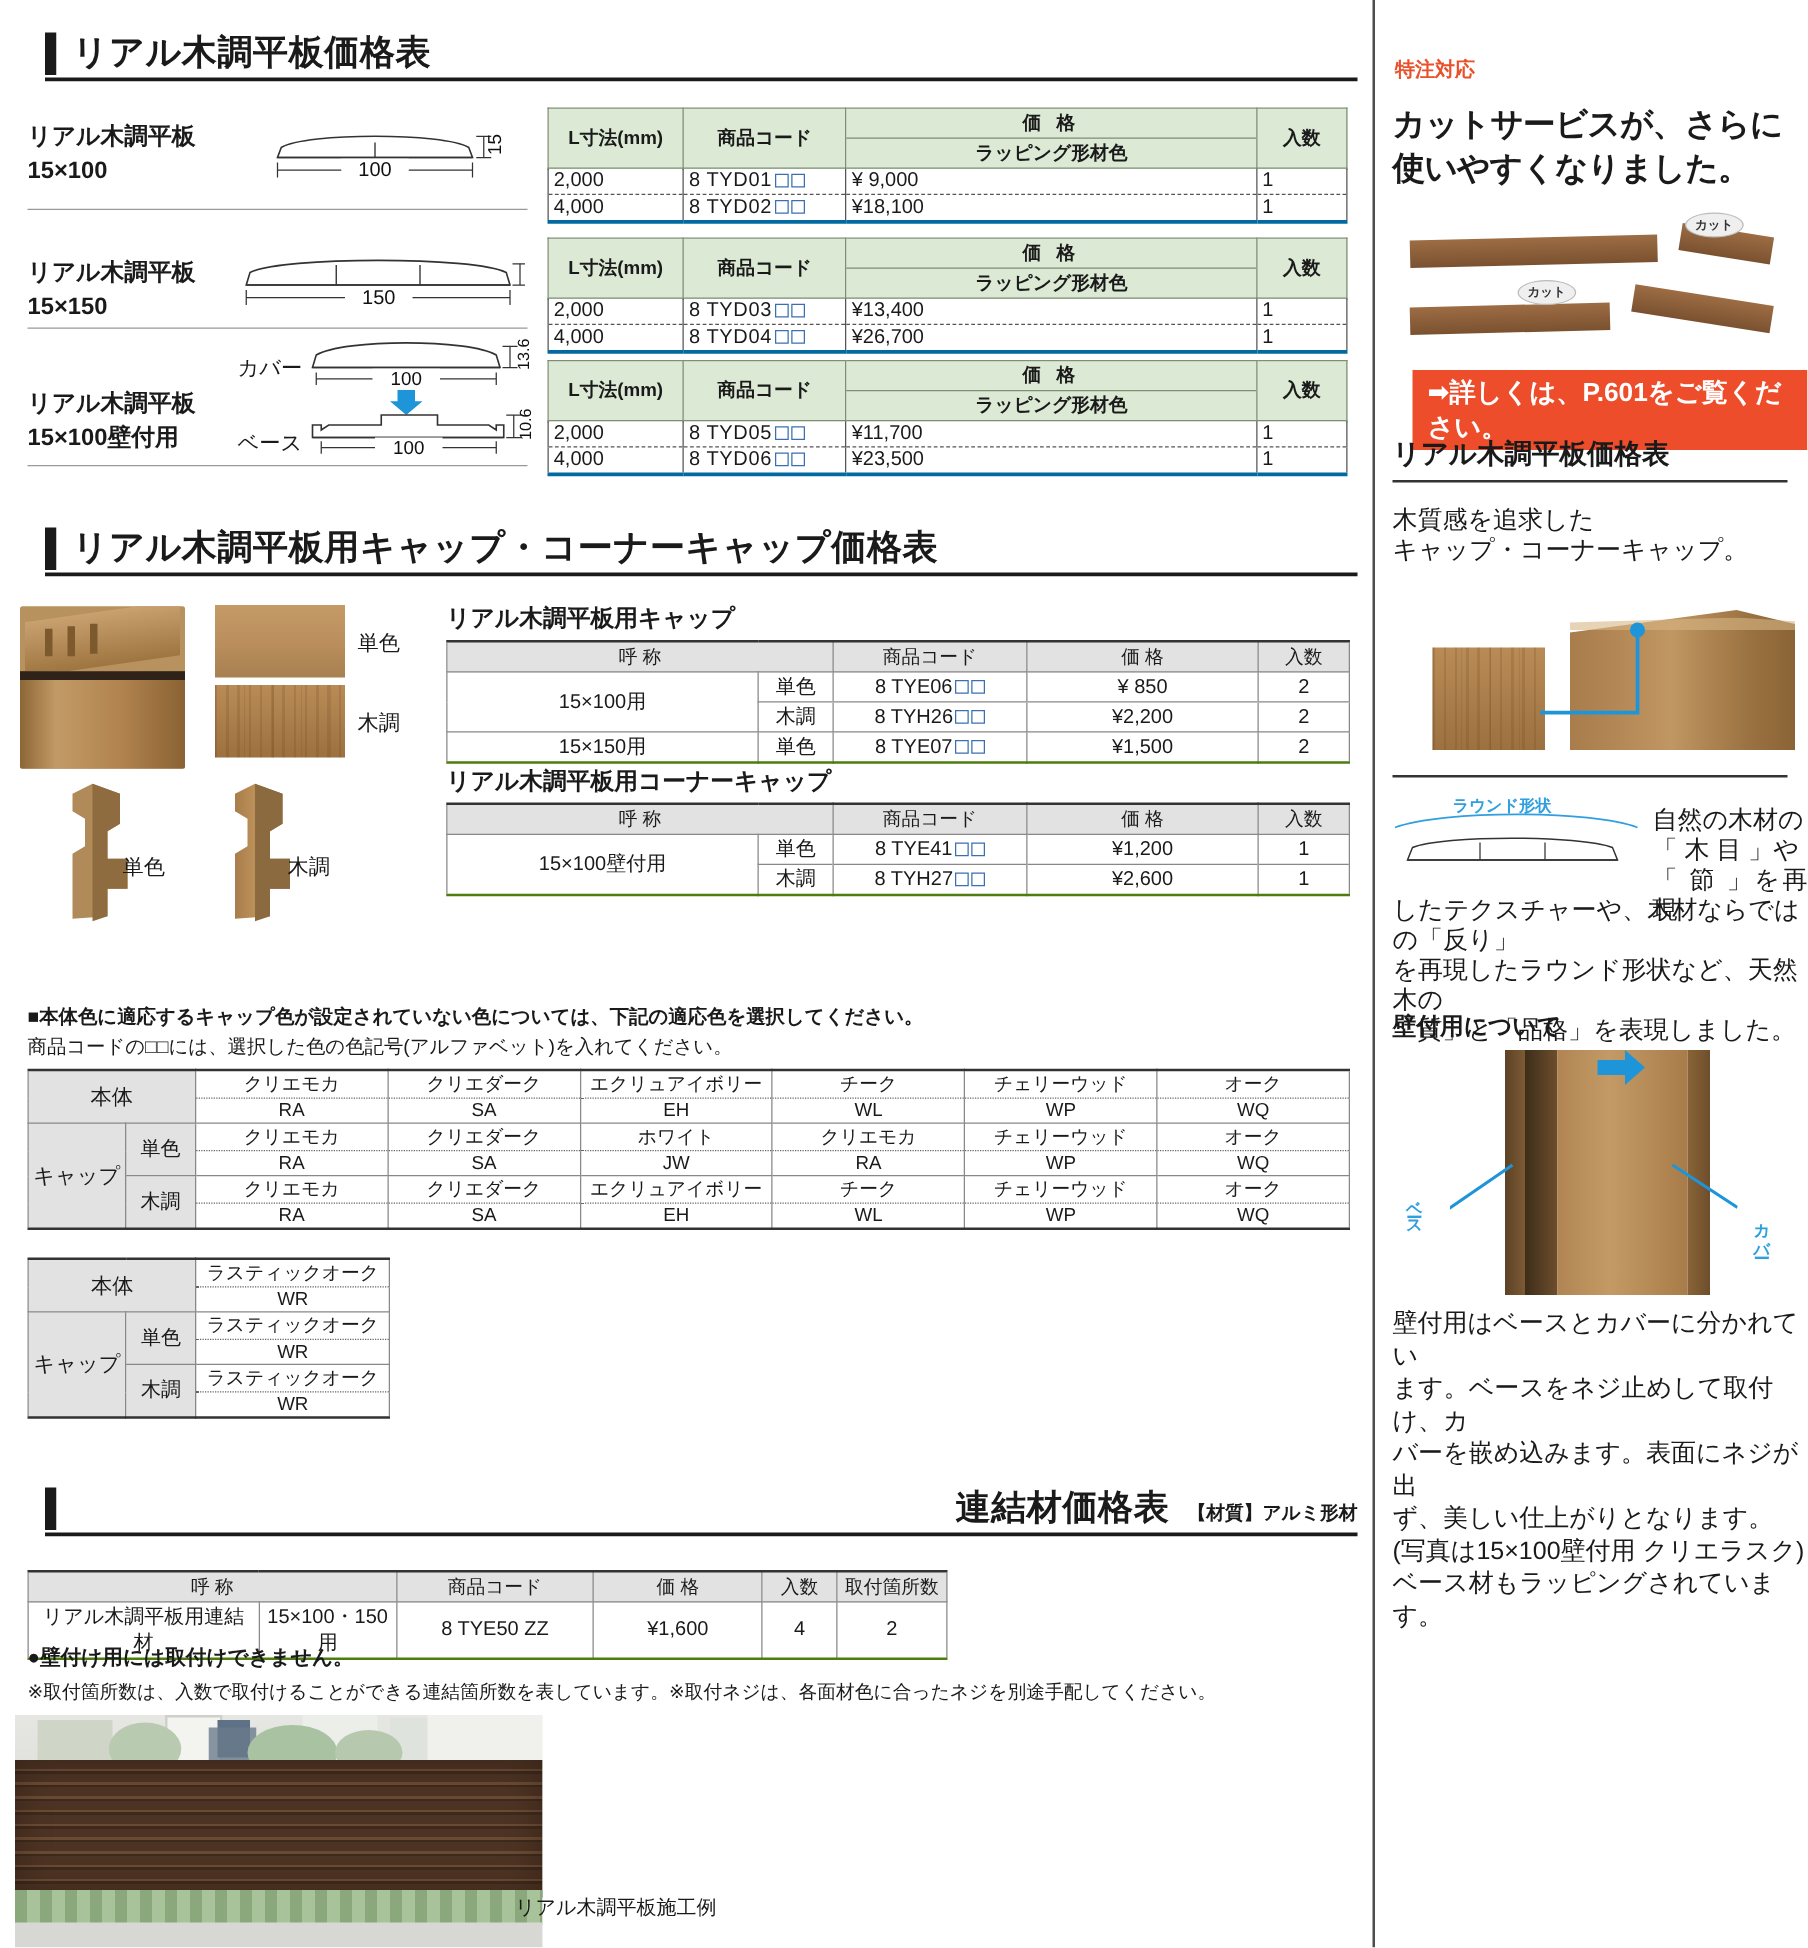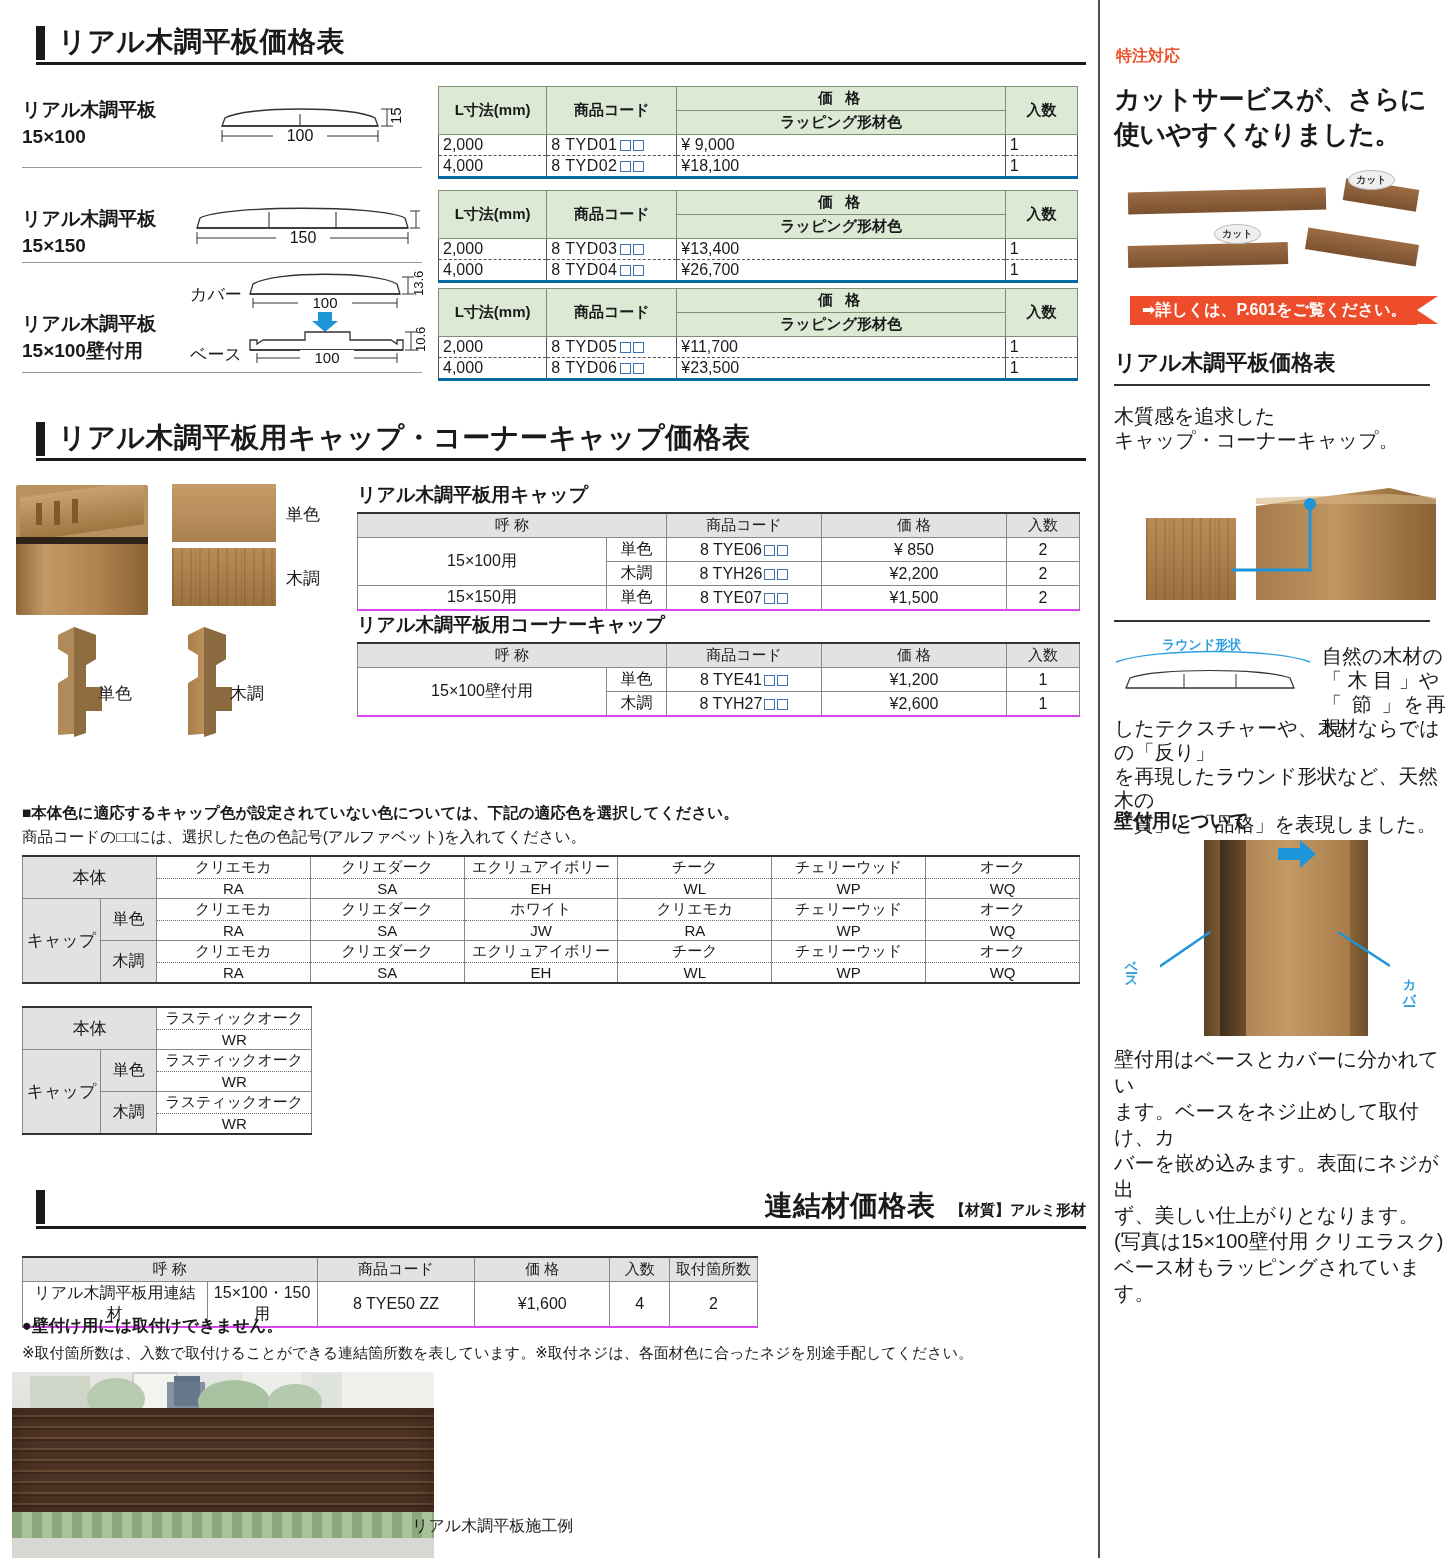--- a/index.html
+++ b/index.html
@@ -41,21 +41,21 @@
   .price-tbl thead th.pricegrp .p1 { border-bottom:1px solid #7d8f74; padding:2px 0; letter-spacing:4px;}
   .price-tbl thead th.pricegrp .p2 { padding:2px 0; }
   .price-tbl tbody td { border-left:1px solid #555; border-right:1px solid #555; font-size:16px; padding:1px 4px;}
   .price-tbl tbody tr.dashed td { border-bottom:1px dashed #555; }
   .price-tbl tbody tr:last-child td { border-bottom:3px solid #0369a1; }
   .code { letter-spacing:.5px; }
   .sq { display:inline-block; width:11px; height:11px; border:1px solid #3a6fb0; margin-left:2px;
         vertical-align:-1px; background:#fff; }
 
   
-  .gray-tbl { border-top:2px solid #333; border-bottom:2px solid #d946ef; font-size:15px; }
+  .gray-tbl { border-top:2px solid #333; border-bottom:2px solid #4d7c0f; font-size:15px; }
   .gray-tbl th { background:#e2e2e2; border:1px solid #888; padding:2px 4px; font-weight:normal; }
   .gray-tbl td { border:1px solid #888; padding:1px 4px; font-size:16px; text-align:center; }
   .gray-tbl td.dash-b { border-bottom:1px dashed #777; }
 
   .mini-title { font-size:19px; font-weight:bold; margin-bottom:3px; }
   .notes { font-size:14.5px; line-height:21px; margin-top:6px; }
 
   
   .color-tbl { border-top:2px solid #333; border-bottom:2px solid #333; font-size:15px; }
   .color-tbl td { border:1px solid #888; text-align:center; padding:1px 3px; }
@@ -78,21 +78,21 @@
 
   .lbl { font-size:17px; }
   .lbl-sm { font-size:13px; }
 
   
   .r-tag { color:#e8512a; font-weight:bold; font-size:16px; }
   .r-h1 { font-size:26px; font-weight:bold; line-height:35px; letter-spacing:-.5px; }
   .r-h2 { font-size:22px; font-weight:bold; }
   .r-h3 { font-size:19px; font-weight:bold; }
   .r-body { font-size:20px; line-height:24px; }
-  .banner { position:relative; background:#ee4d2c; color:#fff; font-weight:bold; font-size:16px;
+  .banner { position:relative; background:#ee4d2c; color:#fff; font-weight:bold; font-size:21px;
             padding:4px 10px 4px 12px; display:inline-block; }
   .banner:after { content:""; position:absolute; right:-21px; top:0; width:0; height:0;
             border-top:14px solid #ee4d2c; border-bottom:14px solid #ee4d2c; border-right:21px solid transparent; }
   .hr-dark { border-bottom:2px solid #333; }
   .cut-pill { background:#efefef; border-radius:50%/50%; border:1px solid #bbb; font-size:10px;
               padding:2px 7px; display:inline-block; color:#333; font-weight:bold; }
   .blue { color:#2f9fe0; }
 </style>
 </head>
 <body>

